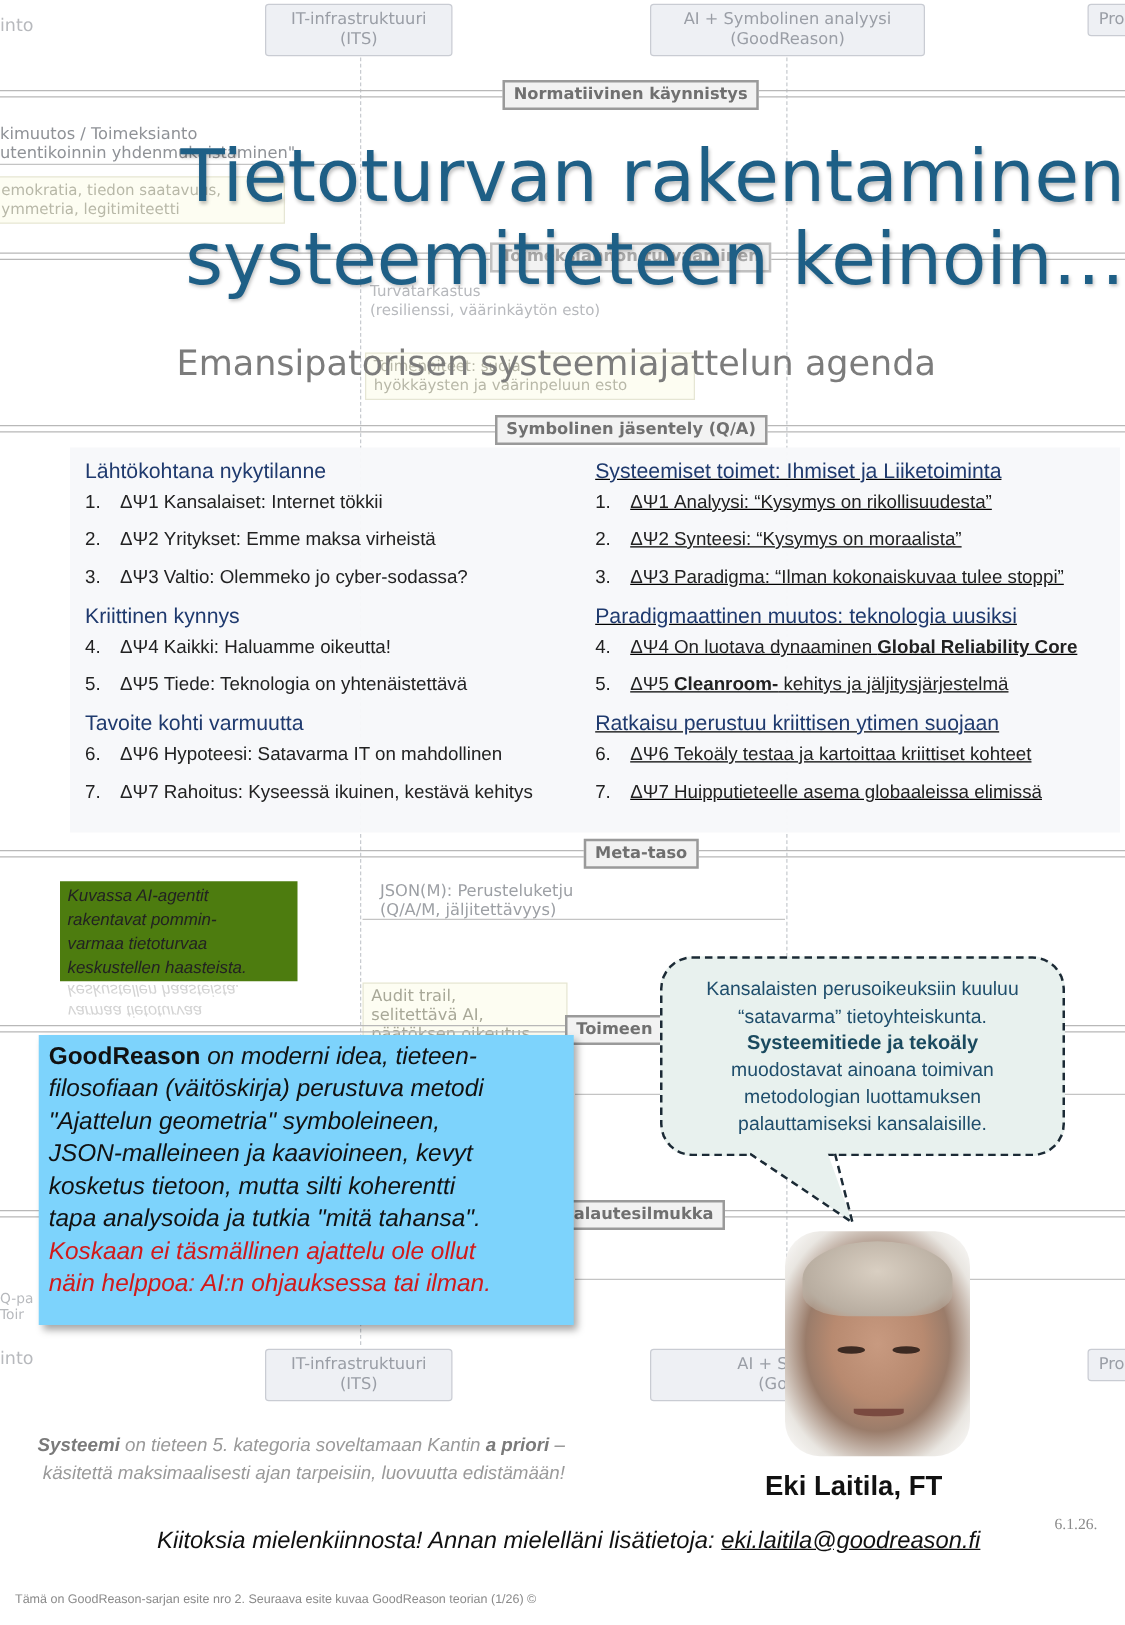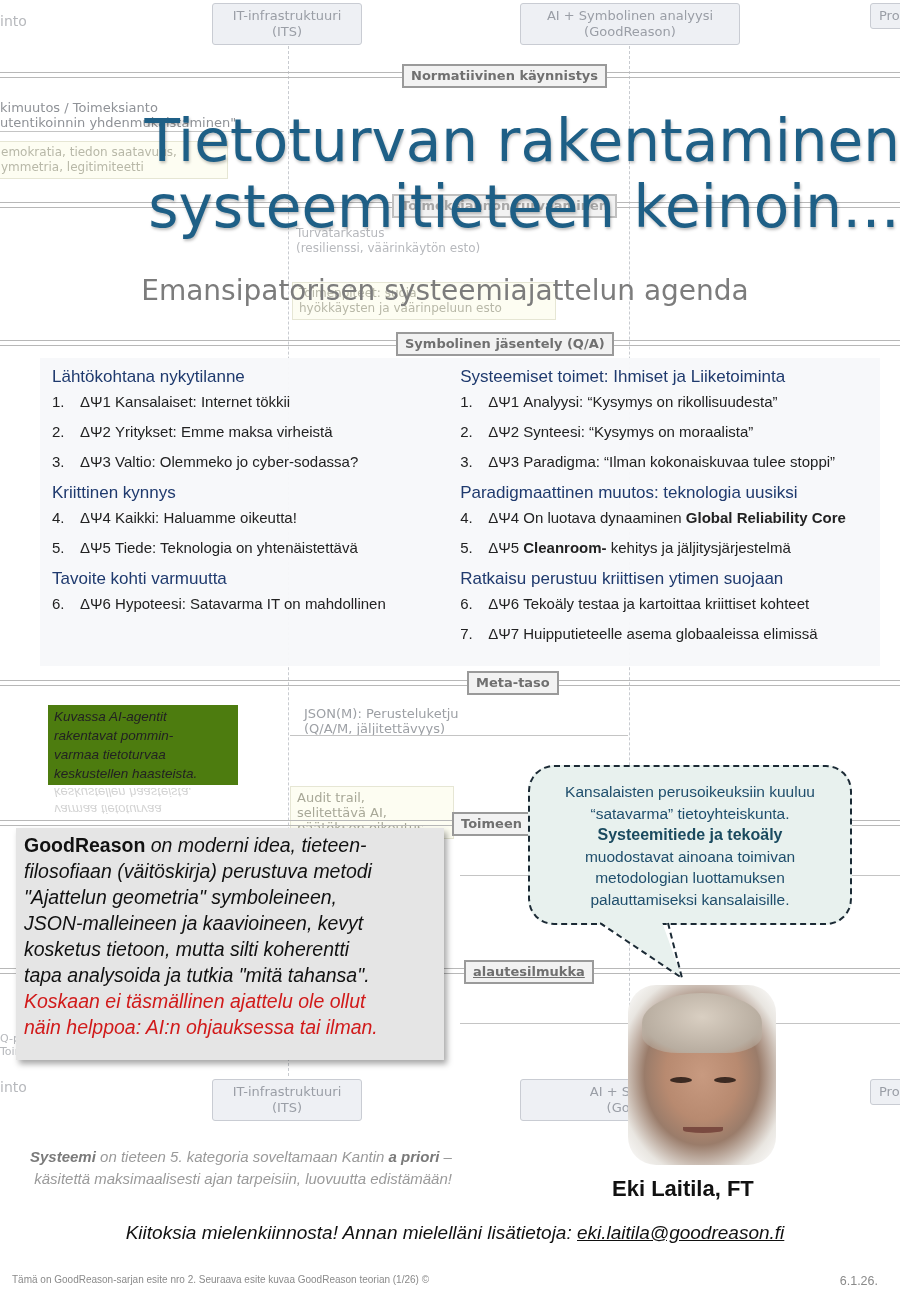--- a/index.html
+++ b/index.html
@@ -33,25 +33,25 @@
     color: #1e5f86; font-size: 58px; line-height: 58px; font-weight: 500;
     text-shadow: 1px 2px 3px rgba(0,0,0,0.25);
   }
   .subtitle {
     position: absolute; left: 0; width: 890px; top: 275px; text-align: center;
     color: #7c7c7c; font-size: 28px; line-height: 32px;
   }
 
   
   .agenda {
-    position: absolute; left: 40px; top: 358px; width: 840px; height: 308px;
+    position: absolute; left: 56px; top: 358px; width: 840px; height: 308px;
     background: rgba(247,248,250,0.96); display: flex; gap: 28px;
   }
   .col { width: 50%; padding-left: 12px; box-sizing: border-box; }
-  .col.right { padding-left: 0px; width: 52%; margin-left: -12px; }
+  .col.right { padding-left: 0px; width: 52%; margin-left: -12px; text-decoration: underline; }
   .sec-head { color: #1f3a6e; font-size: 17px; line-height: 20px; margin-top: 9px; margin-bottom: 6px; font-family: "Liberation Sans", sans-serif; }
   .item { color: #222; font-size: 15px; line-height: 18px; margin-bottom: 12px; font-family: "Liberation Sans", sans-serif; white-space: nowrap; }
   .item .num { display: inline-block; width: 28px; }
   .item b { font-weight: bold; }
 
   
   .caption-italic {
     position: absolute; left: 48px; top: 705px; width: 178px; background: #4d7c0f;
     color: #222; font-style: italic; font-size: 13.5px; line-height: 19px; padding: 2px 6px;
     font-family: "Liberation Sans", sans-serif;
@@ -66,22 +66,22 @@
     position: absolute; left: 528px; top: 765px; width: 324px; height: 160px;
     background: #e8f1ee; border: 2px dashed #1b2a35; border-radius: 26px;
     text-align: center; color: #1f4e6c; font-size: 15.5px; line-height: 21.5px;
     font-family: "Liberation Sans", sans-serif; padding-top: 14px; box-sizing: border-box;
   }
   .bubble b { color: #1a4a5f; font-size: 16px; }
   .bubble-tail { position: absolute; left: 600px; top: 920px; }
 
   
   .gr-box {
-    position: absolute; left: 16px; top: 828px; width: 428px; height: 232px;
-    background: #e5e5e5; box-shadow: 3px 4px 6px rgba(0,0,0,0.35);
+    position: absolute; left: 31px; top: 828px; width: 428px; height: 232px;
+    background: #7dd3fc; box-shadow: 3px 4px 6px rgba(0,0,0,0.35);
     padding: 4px 8px; box-sizing: border-box; font-family: "Liberation Sans", sans-serif;
     font-size: 19.5px; line-height: 26px; color: #111;
   }
   .gr-box .brand { font-weight: bold; font-style: normal; }
   .gr-box .it { font-style: italic; }
   .gr-box .red { color: #d11a1a; font-style: italic; }
 
   
   .portrait {
     position: absolute; left: 628px; top: 985px; width: 148px; height: 180px; border-radius: 28px;
@@ -104,21 +104,21 @@
   .systeemi b { color: #7a7a7a; }
   .thanks {
     position: absolute; left: 0; width: 910px; top: 1222px; text-align: center; color: #111;
     font-style: italic; font-size: 19px; font-family: "Liberation Sans", sans-serif;
   }
   .thanks a { color: #111; text-decoration: underline; }
   .footline {
     position: absolute; left: 12px; top: 1274px; color: #8a8a8a; font-size: 10px;
     font-family: "Liberation Sans", sans-serif;
   }
-  .footdate { position: absolute; right: 22px; top: 1274px; color: #8a8a8a; font-size: 12.5px; font-family: Liberation Sans, sans-serif; }
+  .footdate { position: absolute; right: 22px; top: 1212px; color: #8a8a8a; font-size: 12.5px; font-family: Liberation Serif, serif; }
 </style>
 </head>
 <body>
 
 <div class="bg-layer">
   <div class="faint" style="left:0;top:14px;font-size:14px;">into</div>
   <div class="participant" style="left:212px;top:3px;width:148px;white-space:pre-line;">IT-infrastruktuuri
 (ITS)</div>
   <div class="participant" style="left:520px;top:3px;width:218px;white-space:pre-line;">AI + Symbolinen analyysi
 (GoodReason)</div>
@@ -155,21 +155,21 @@
   <div class="arrow-line" style="left:290px;top:735px;width:338px;"></div>
   <div class="faint-note" style="left:290px;top:746px;width:150px;white-space:pre-line;font-size:13px;color:#a8a898;margin-top:40px;">Audit trail,
 selitettävä AI,
 päätöksen oikeutus</div>
 
   <div class="divider" style="top:820px;"></div>
   <div class="divider-label" style="left:452px;top:812px;">Toimeen</div>
 
   <div class="arrow-line" style="left:460px;top:875px;width:440px;"></div>
   <div class="divider" style="top:968px;"></div>
-  <div class="divider-label" style="left:464px;top:960px;text-decoration:underline;">alautesilmukka</div>
+  <div class="divider-label" style="left:450px;top:960px;">alautesilmukka</div>
   <div class="arrow-line" style="left:460px;top:1023px;width:440px;"></div>
 
   <div class="faint" style="left:0;top:1032px;white-space:pre-line;font-size:11px;line-height:13px;">Q-pa
 Toir</div>
   <div class="faint" style="left:0;top:1080px;font-size:14px;">into</div>
   <div class="participant" style="left:212px;top:1079px;width:148px;white-space:pre-line;">IT-infrastruktuuri
 (ITS)</div>
   <div class="participant" style="left:520px;top:1079px;width:218px;white-space:pre-line;">AI + Symbol
 (GoodF</div>
   <div class="participant" style="left:870px;top:1079px;width:60px;text-align:left;padding-left:8px;">Pro</div>
@@ -187,20 +187,21 @@
     <div class="item"><span class="num">1.</span><span>ΔΨ1 Kansalaiset: Internet tökkii</span></div>
     <div class="item"><span class="num">2.</span><span>ΔΨ2 Yritykset: Emme maksa virheistä</span></div>
     <div class="item"><span class="num">3.</span><span>ΔΨ3 Valtio: Olemmeko jo cyber-sodassa?</span></div>
 
     <div class="sec-head">Kriittinen kynnys</div>
     <div class="item"><span class="num">4.</span><span>ΔΨ4 Kaikki: Haluamme oikeutta!</span></div>
     <div class="item"><span class="num">5.</span><span>ΔΨ5 Tiede: Teknologia on yhtenäistettävä</span></div>
 
     <div class="sec-head">Tavoite kohti varmuutta</div>
     <div class="item"><span class="num">6.</span><span>ΔΨ6 Hypoteesi: Satavarma IT on mahdollinen</span></div>
+    <div class="item"><span class="num">7.</span><span>ΔΨ7 Rahoitus: Kyseessä ikuinen, kestävä kehitys</span></div>
   </div>
 
   <div class="col right">
     <div class="sec-head">Systeemiset toimet: Ihmiset ja Liiketoiminta</div>
     <div class="item"><span class="num">1.</span><span>ΔΨ1 Analyysi: “Kysymys on rikollisuudesta”</span></div>
     <div class="item"><span class="num">2.</span><span>ΔΨ2 Synteesi: “Kysymys on moraalista”</span></div>
     <div class="item"><span class="num">3.</span><span>ΔΨ3 Paradigma: “Ilman kokonaiskuvaa tulee stoppi”</span></div>
 
     <div class="sec-head">Paradigmaattinen muutos: teknologia uusiksi</div>
     <div class="item"><span class="num">4.</span><span>ΔΨ4 On luotava dynaaminen </span><b>Global Reliability Core</b></div>

